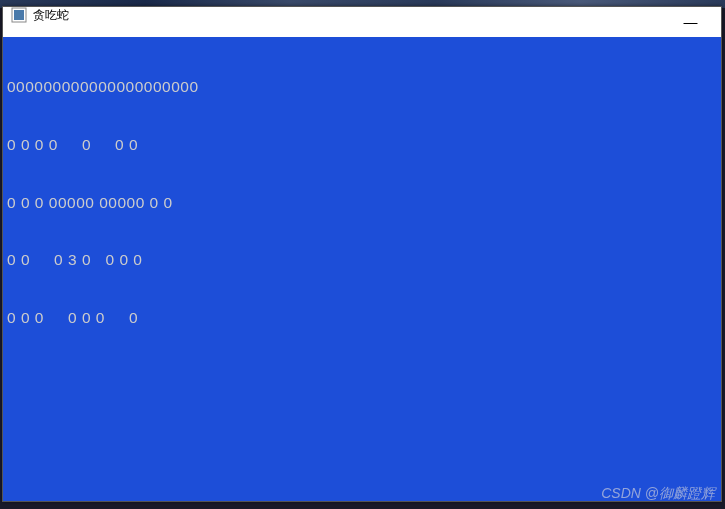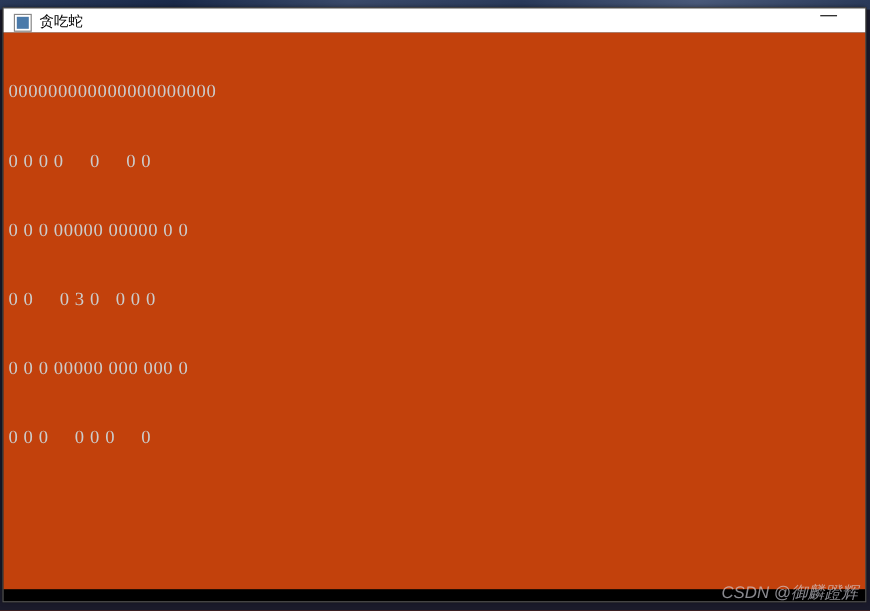--- a/index.html
+++ b/index.html
@@ -15,24 +15,24 @@
       position: absolute;
       top: 6px;
       left: 2px;
       width: 720px;
       height: 496px;
       background: #000;
       border: 1px solid #555;
       box-shadow: 0 0 4px rgba(0,0,0,0.5);
     }
     .titlebar {
-      height: 20px;
+      height: 30px;
       background: #fff;
       display: flex;
-      align-items: flex-end;
+      align-items: flex-start;
       padding: 0 8px;
       position: relative;
     }
     .titlebar-icon {
       width: 16px;
       height: 16px;
       margin-right: 6px;
       display: inline-block;
     }
     .titlebar-title {
@@ -49,23 +49,23 @@
       height: 30px;
       display: flex;
       align-items: center;
       justify-content: center;
       font-size: 14px;
       color: #000;
       cursor: pointer;
     }
     .console {
       padding: 2px 4px;
-      background: #c2410c;
+      background: #1d4ed8;
       color: #ccc;
-      font-family: Liberation Serif, serif;
+      font-family: Liberation Sans, sans-serif;
       font-size: 15.5px;
       line-height: 19.2px;
       letter-spacing: 0.5px;
       white-space: pre;
       height: calc(100% - 30px);
       overflow: hidden;
     }
     .watermark {
       position: absolute;
       bottom: 6px;
@@ -101,21 +101,20 @@
     <span class="titlebar-title">贪吃蛇</span>
     <div class="titlebar-buttons">
       <div class="titlebar-btn">—</div>
     </div>
   </div>
   <div class="console">
     <div>000000000000000000000</div>
     <div>0 0 0 0     0     0 0</div>
     <div>0 0 0 00000 00000 0 0</div>
     <div>0 0     0 3 0   0 0 0</div>
-    <div>0 0 0 00000 000 000 0</div>
     <div>0 0 0     0 0 0     0</div>
     
     
     
     
     
     
     
     
     

